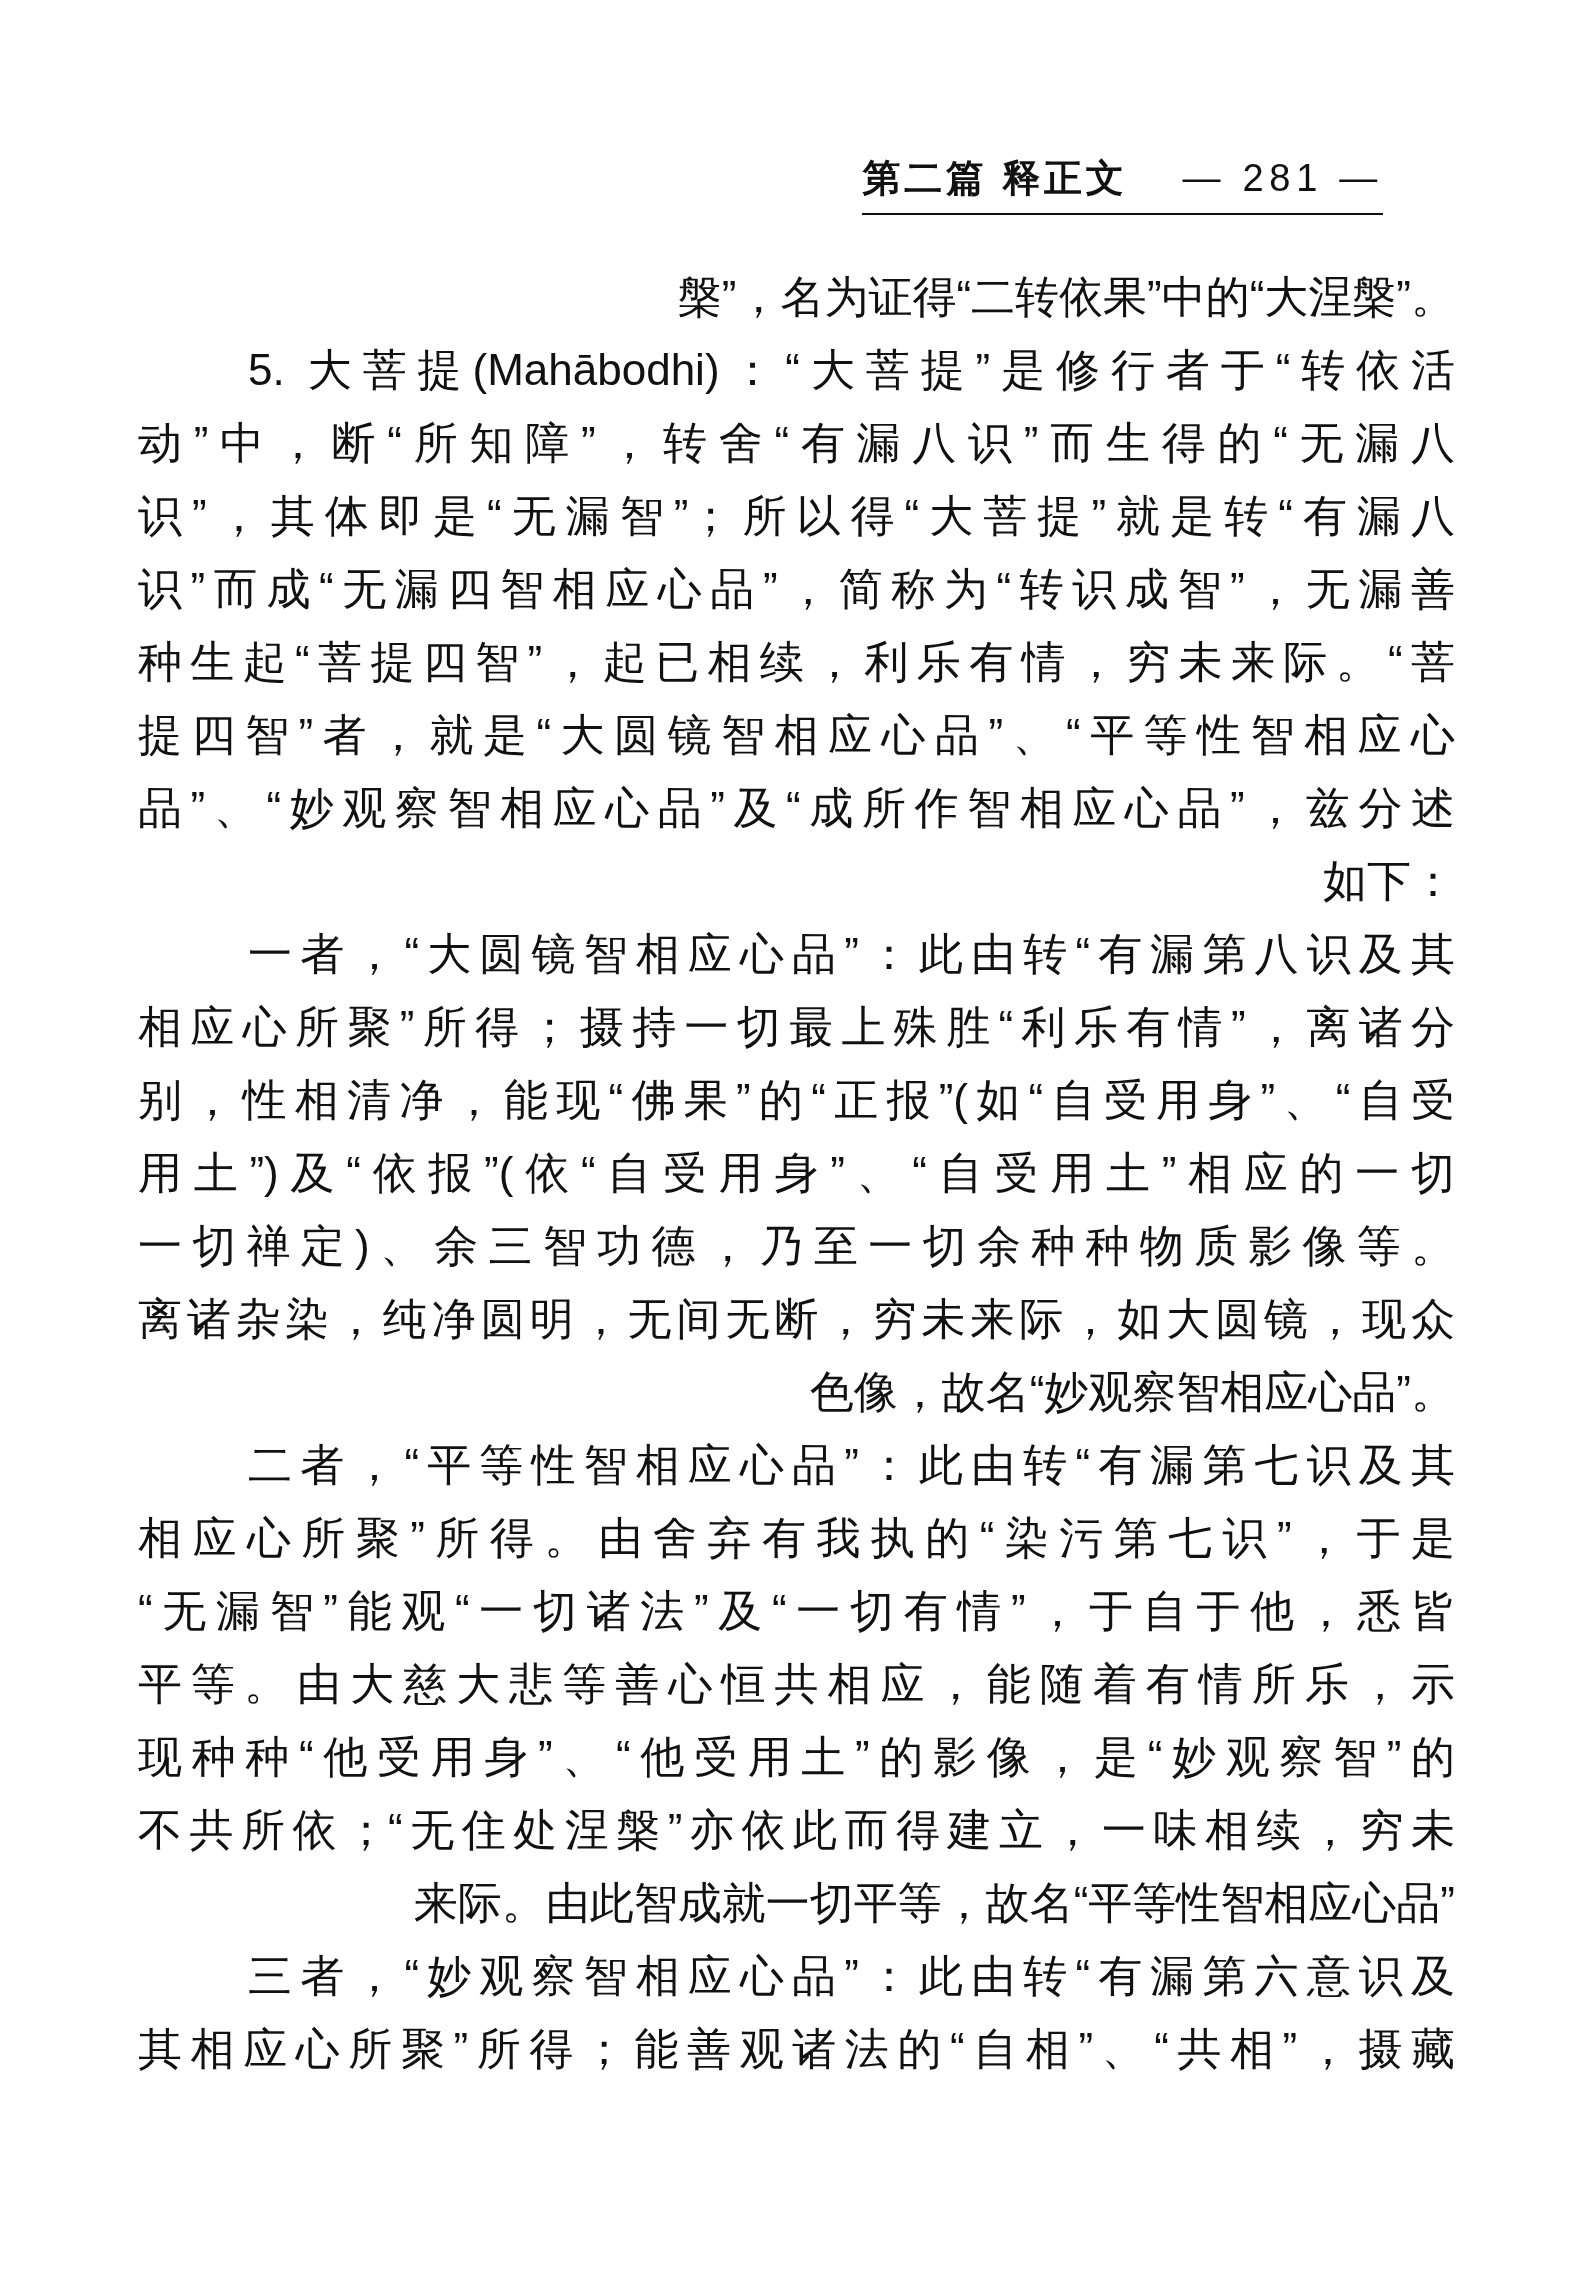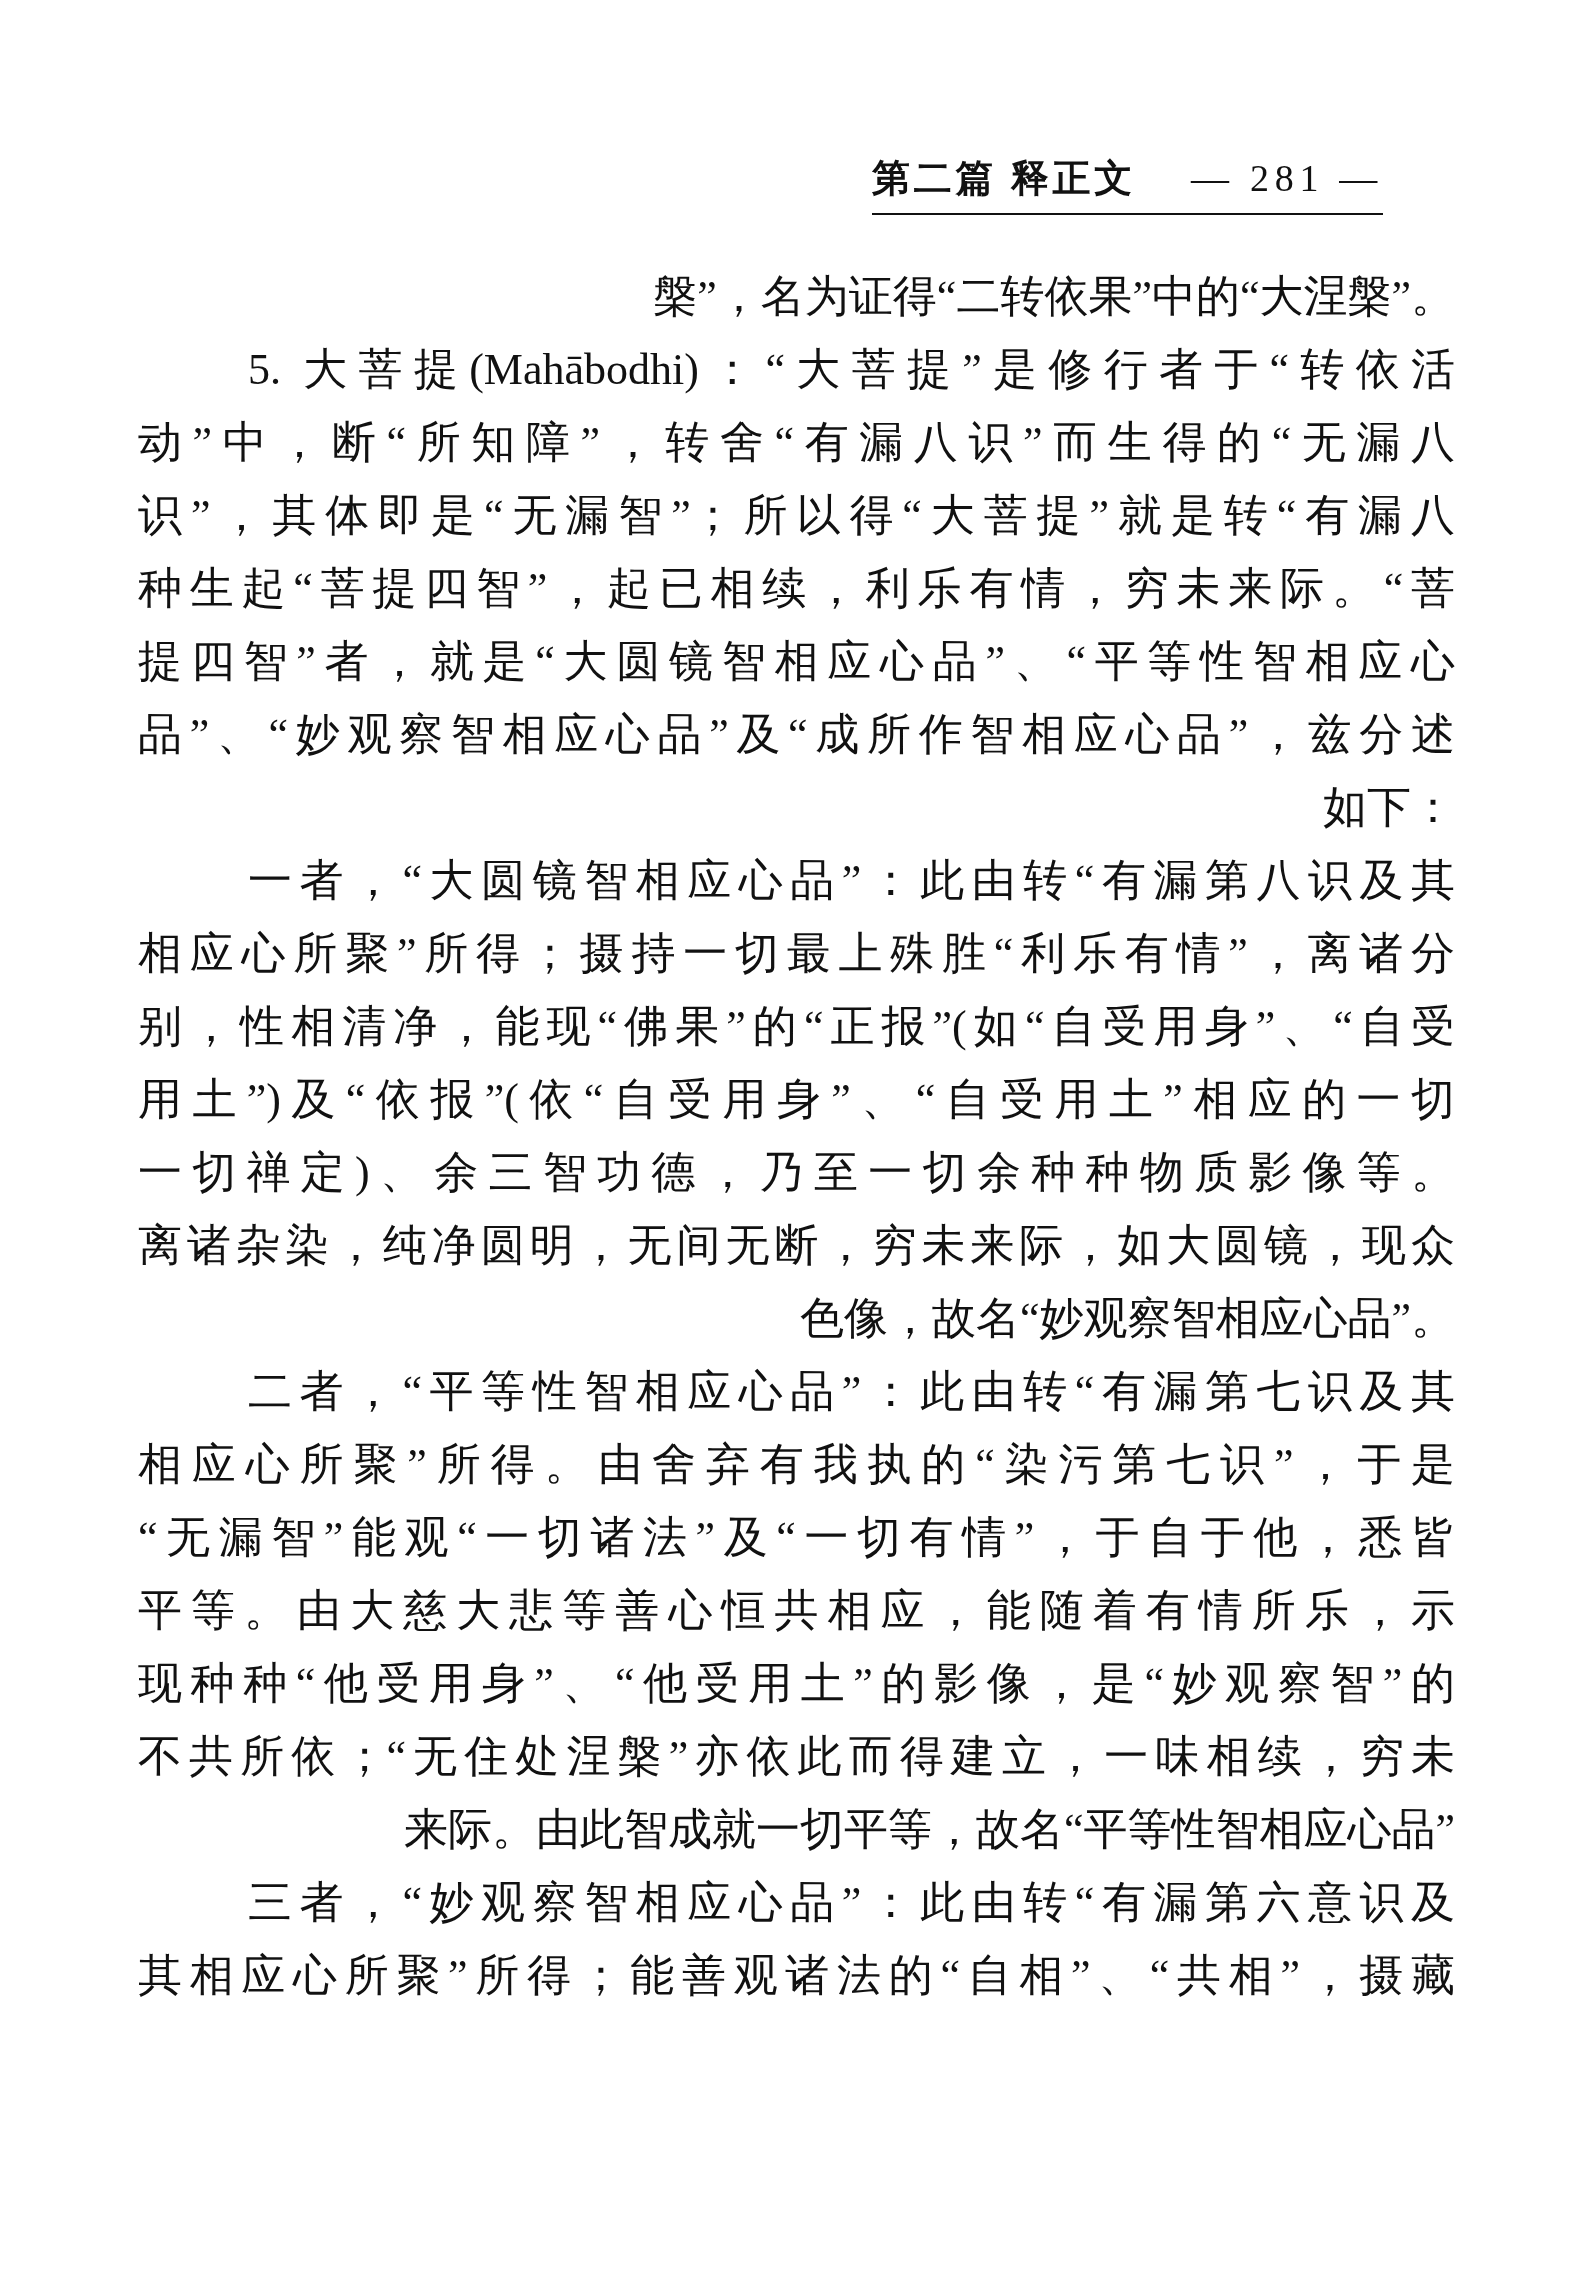--- a/index.html
+++ b/index.html
@@ -1,21 +1,21 @@
 <!DOCTYPE html>
 <html><head>
 <meta charset="utf-8">
 <style>
   html,body{margin:0;padding:0;background:#e8e8e8;}
   .page{
     position:relative;
     width:1591px;height:2293px;
     margin:0 auto;
     background:#ffffff;
-    font-family:Liberation Serif, serif;
+    font-family:Liberation Sans, sans-serif;
     color:#111;
     overflow:hidden;
   }
   .header{
     position:absolute;
     top:155px;
     right:208px;
     padding-bottom:11.5px;
     border-bottom:2.9px solid #111;
     white-space:nowrap;
@@ -53,20 +53,21 @@
 
   <div class="header">
     <span class="sec">第二篇 释正文</span><span class="pg">— 281 —</span>
   </div>
 
   <div class="body">
     <div class="ln end">槃”，名为证得“二转依果”中的“大涅槃”。</div>
     <div class="ln ind">5. 大菩提(Mahābodhi)：“大菩提”是修行者于“转依活</div>
     <div class="ln">动”中，断“所知障”，转舍“有漏八识”而生得的“无漏八</div>
     <div class="ln">识”，其体即是“无漏智”；所以得“大菩提”就是转“有漏八</div>
+    <div class="ln">识”而成“无漏四智相应心品”，简称为“转识成智”，无漏善</div>
     <div class="ln">种生起“菩提四智”，起已相续，利乐有情，穷未来际。“菩</div>
     <div class="ln">提四智”者，就是“大圆镜智相应心品”、“平等性智相应心</div>
     <div class="ln">品”、“妙观察智相应心品”及“成所作智相应心品”，兹分述</div>
     <div class="ln end">如下：</div>
     <div class="ln ind">一者，“大圆镜智相应心品”：此由转“有漏第八识及其</div>
     <div class="ln">相应心所聚”所得；摄持一切最上殊胜“利乐有情”，离诸分</div>
     <div class="ln">别，性相清净，能现“佛果”的“正报”(如“自受用身”、“自受</div>
     <div class="ln">用土”)及“依报”(依“自受用身”、“自受用土”相应的一切</div>
     <div class="ln">一切禅定)、余三智功德，乃至一切余种种物质影像等。</div>
     <div class="ln">离诸杂染，纯净圆明，无间无断，穷未来际，如大圆镜，现众</div>

